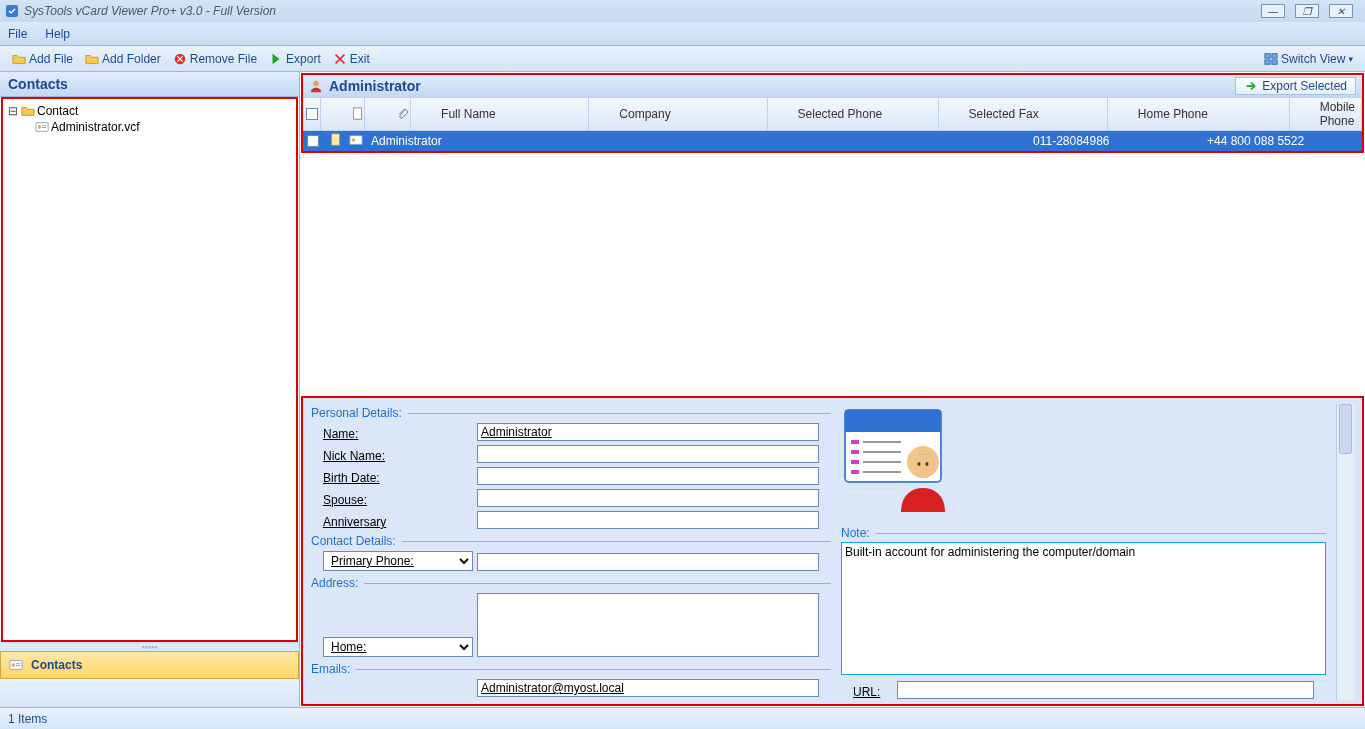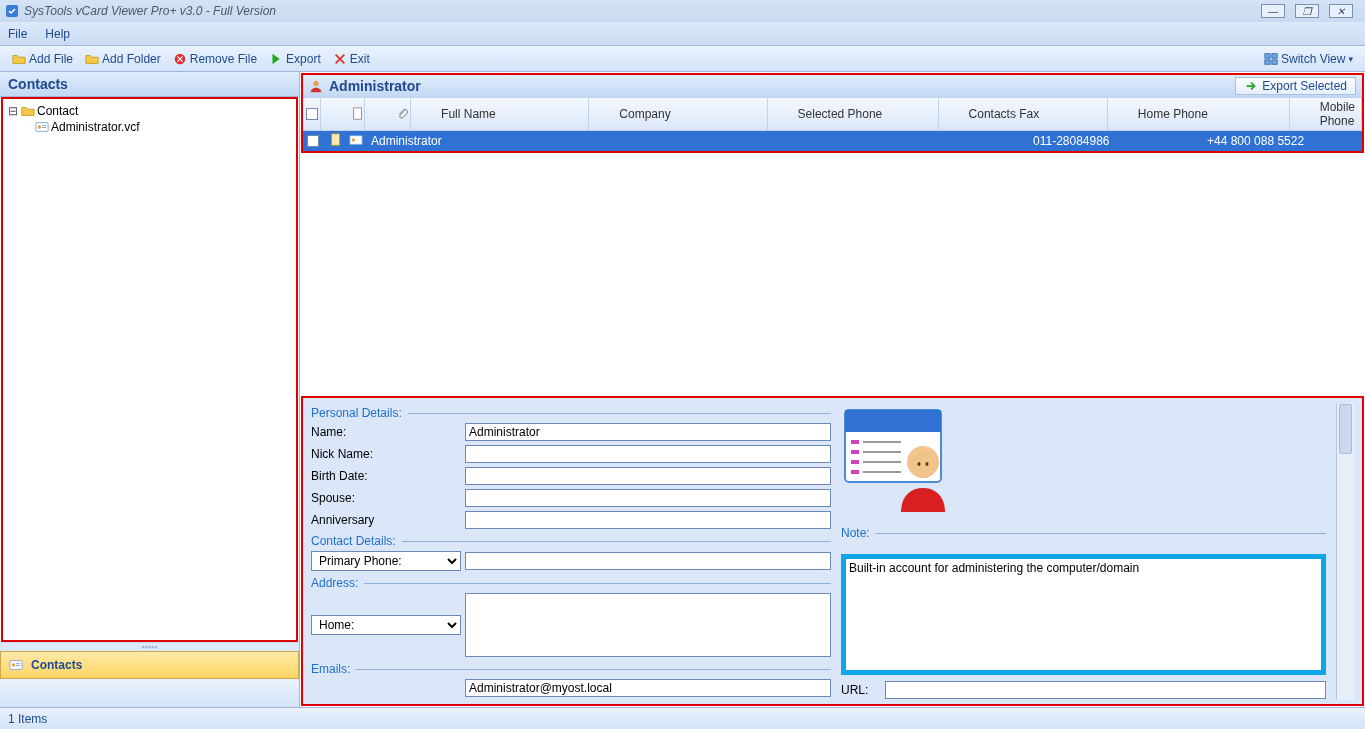--- a/index.html
+++ b/index.html
@@ -48,29 +48,29 @@
 
 .details-wrap { border: 2px solid #e00000; margin: 1px; background: #dbe7f8; padding: 6px 8px 4px 8px; display: flex; gap: 10px; height: 310px; }
 .details-left { width: 520px; display: flex; flex-direction: column; gap: 2px; }
 .details-right { flex: 1; display: flex; flex-direction: column; gap: 2px; position: relative; }
 .scroll-stub { width: 18px; background: #e8eef8; border-left: 1px solid #b8c8e0; position: relative; }
 .scroll-thumb { position: absolute; top: 0; left: 2px; right: 2px; height: 50px; background: #c9d8ee; border: 1px solid #a8bad6; border-radius: 2px; }
 
 .fieldset-label { color: #1f6fd0; display: flex; align-items: center; gap: 6px; margin-top: 2px; }
 .fieldset-label .line { flex: 1; height: 1px; background: #8fb0dc; }
 
-.form-row { display: flex; align-items: center; gap: 4px; margin: 1px 0; }
+.form-row { display: flex; align-items: flex-end; gap: 4px; margin: 1px 12px; text-decoration: underline; }
 .form-row label { width: 150px; color: #000; }
 .form-row input.text, .form-row select { flex: 1; border: 1px solid #6d8ab6; background: #fff; height: 18px; padding: 0 3px; font-size: 12px; }
 .form-row select { height: 20px; }
 .form-row textarea { flex: 1; border: 1px solid #6d8ab6; background: #fff; resize: none; height: 64px; padding: 2px 3px; font-size: 12px; }
 
 .card-image { width: 110px; height: 110px; position: absolute; top: 0; left: 0; }
 
-.note-area { border: 5px solid #0ea5e9; background: #fff; flex: 1; padding: 2px 3px; margin-top: 12px; }
+.note-area { border: 1px solid #0ea5e9; background: #fff; flex: 1; padding: 2px 3px; margin-top: 0; }
 
 .statusbar { height: 22px; background: linear-gradient(#eaf2fd, #d4e4f8); border-top: 1px solid #9fb6d9; display: flex; align-items: center; padding: 0 8px; color: #1f4a8f; }
 
 .chk { width: 12px; height: 12px; border: 1px solid #6d8ab6; background: #fff; }
 
 
 .c-att { width: 20px; }
 .c-pic { width: 22px; }
 .c-name { width: 170px; }
 .c-comp { width: 170px; }
@@ -208,21 +208,21 @@
             </svg>
           </div>
         <div class="gh c-pic">
             <svg class="ico" viewBox="0 0 16 16">
               <path d="M11 4l-5 5a2 2 0 003 3l5-5a3 3 0 00-4-4l-5 5" fill="none" stroke="#666" stroke-width="1"></path>
             </svg>
           </div>
         <div class="gh c-name">Full Name</div>
         <div class="gh c-comp">Company</div>
         <div class="gh c-bphone">Selected Phone</div>
-        <div class="gh c-bfax">Contacts Fax</div>
+        <div class="gh c-bfax">Selected Fax</div>
         <div class="gh c-hphone">Home Phone</div>
         <div class="gh c-mphone">Mobile Phone</div>
       </div>
       <div class="grid-row">
         <div class="cbcell">
             <div class="chk"></div>
           </div>
         <div class="gc c-att"><svg class="ico" viewBox="0 0 16 16">
               <rect x="3" y="1" width="9" height="13" fill="#ffe9a8" stroke="#c49a1a"></rect>
             </svg></div>

